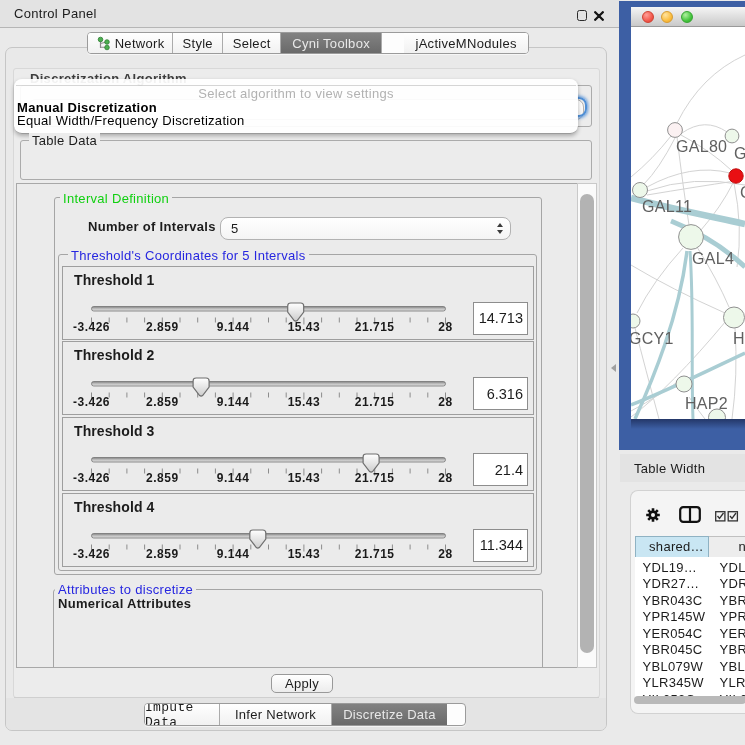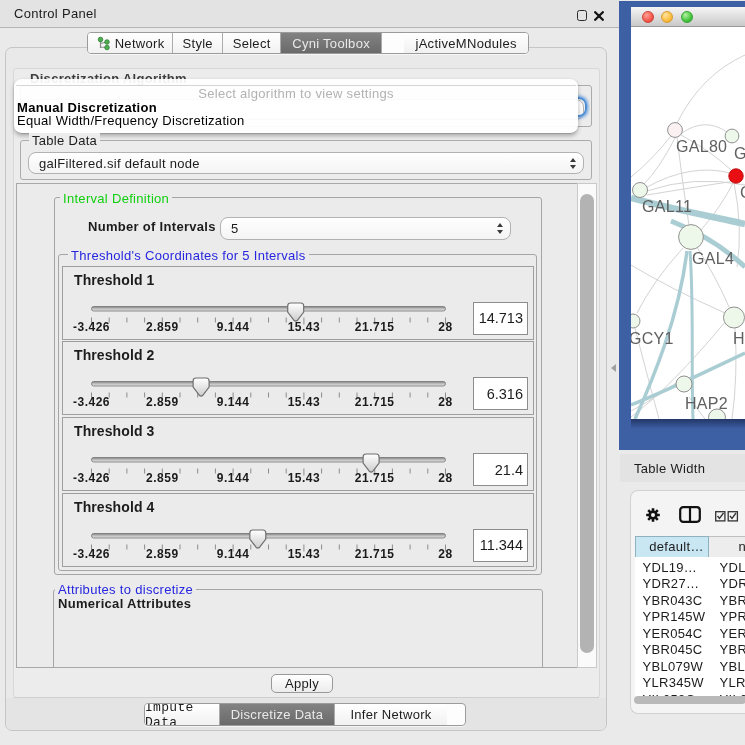--- a/index.html
+++ b/index.html
@@ -114,24 +114,20 @@
   </div>
 
   <div class="abs" id="popup"></div>
   <div class="abs" style="left:16px;top:85px;width:560px;height:1px;background:rgba(130,130,130,0.3);"></div>
   <div class="abs" style="left:14px;top:86px;width:564px;text-align:center;color:#b2b2b2;">Select algorithm to view settings</div>
   <div class="abs" style="left:17px;top:100px;font-weight:bold;color:#000;">Manual Discretization</div>
   <div class="abs" style="left:17px;top:112.5px;color:#000;">Equal Width/Frequency Discretization</div>
 
   <div class="group" style="left:20px;top:140px;width:572px;height:40px;"></div>
   <div class="abs" style="left:29px;top:133px;background:#ececec;padding:0 3px;">Table Data</div>
-  <div class="combo" style="left:28px;top:152px;width:556px;height:22px;">
-    <div class="ctext">galFiltered.sif default node</div>
-      <div class="arrows"></div>
-  </div>
 
   <div class="abs" id="scrollpane">
       <svg width="0" height="0" style="position:absolute">
         <defs>
     <linearGradient id="trackg" x1="0" y1="0" x2="0" y2="1">
       <stop offset="0" stop-color="#7f7f7f"></stop>
             <stop offset="0.45" stop-color="#b9b9b9"></stop>
             <stop offset="1" stop-color="#e6e6e6"></stop>
     </linearGradient>
     <linearGradient id="thumbg" x1="0" y1="0" x2="0" y2="1">
@@ -230,22 +226,22 @@
   <div class="abs" id="sliders"></div>
 
   <div class="abs" id="vscroll"></div>
   <div class="abs" id="vthumb"></div>
 
   <div class="abs" id="applybtn">Apply</div>
   <div class="abs" style="left:14px;top:697px;width:585px;height:1px;background:#cfcfcf;"></div>
   <div class="abs" style="left:6px;top:698px;width:600px;height:32px;background:#e4e4e4;border-radius:0 0 6px 6px;"></div>
   <div class="seg" style="left:144px;top:703px;width:322px;height:23px;">
     <div class="s" style="width:75px;font-family:Liberation Mono, monospace;">Impute Data</div>
+    <div class="s" style="width:112px;">Infer Network</div>
     <div class="s dark" style="width:115px;">Discretize Data</div>
-    <div class="s" style="width:112px;">Infer Network</div>
   </div>
 
   <div class="abs" style="left:611px;top:364px;width:0;height:0;border-top:4px solid transparent;border-bottom:4px solid transparent;border-right:5px solid #a0a0a0;"></div>
 
   <div class="abs" id="netwin"></div>
   <div class="abs" id="nettitle"></div>
   <div class="abs tl" style="left:641.5px;background:radial-gradient(circle at 35% 30%, #ff9f97, #f35a4e 60%, #d93a2c);border:1px solid #ce4233;"></div>
   <div class="abs tl" style="left:661px;background:radial-gradient(circle at 35% 30%, #ffe3a0, #fbbd3f 60%, #e9a023);border:1px solid #d79c31;"></div>
   <div class="abs tl" style="left:680.5px;background:radial-gradient(circle at 35% 30%, #b0f0a0, #46c53e 60%, #2da426);border:1px solid #36a432;"></div>
   <div class="abs" id="netcanvas">
@@ -322,21 +318,21 @@
     </svg>
     <svg class="abs" style="left:84px;top:20px;" width="26" height="11" viewBox="0 0 26 11">
       <g fill="none" stroke="#333" stroke-width="1.3">
         <rect x="0.7" y="0.7" width="9.2" height="9.2"></rect>
         <rect x="13.2" y="0.7" width="9.2" height="9.2"></rect>
         <path d="M2.5 5 L4.5 7.5 L8.5 2"></path>
         <path d="M15 5 L17 7.5 L21 2"></path>
       </g>
     </svg>
 
-    <div class="th1">default…</div>
+    <div class="th1">shared…</div>
     <div class="th2">n</div>
     <div id="tbody">
       <div class="trow" style="top:1.0px">
           <span class="c1">YDL19…</span>
           <span class="c2">YDL1</span>
         </div>
       <div class="trow" style="top:17.4px">
           <span class="c1">YDR27…</span>
           <span class="c2">YDR2</span>
         </div>

